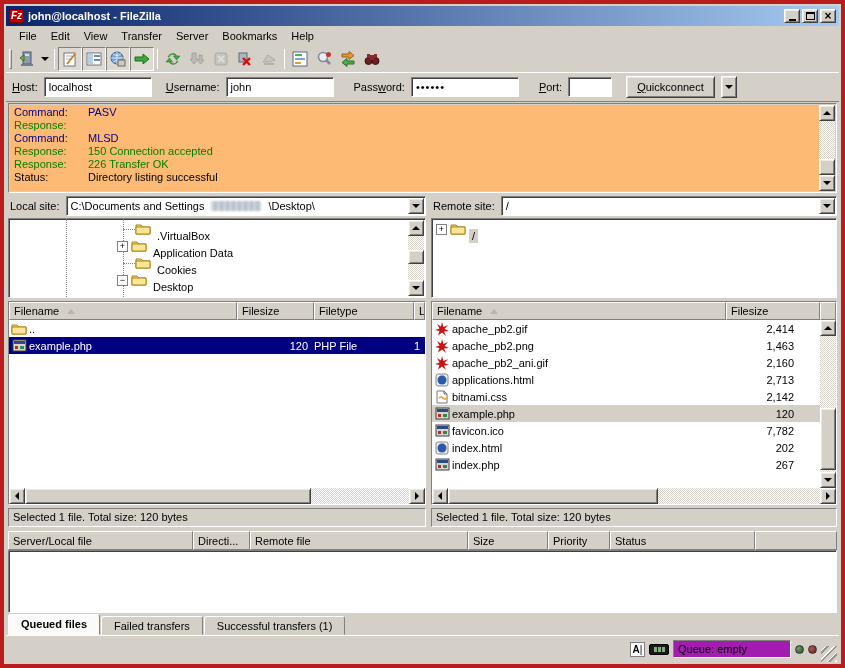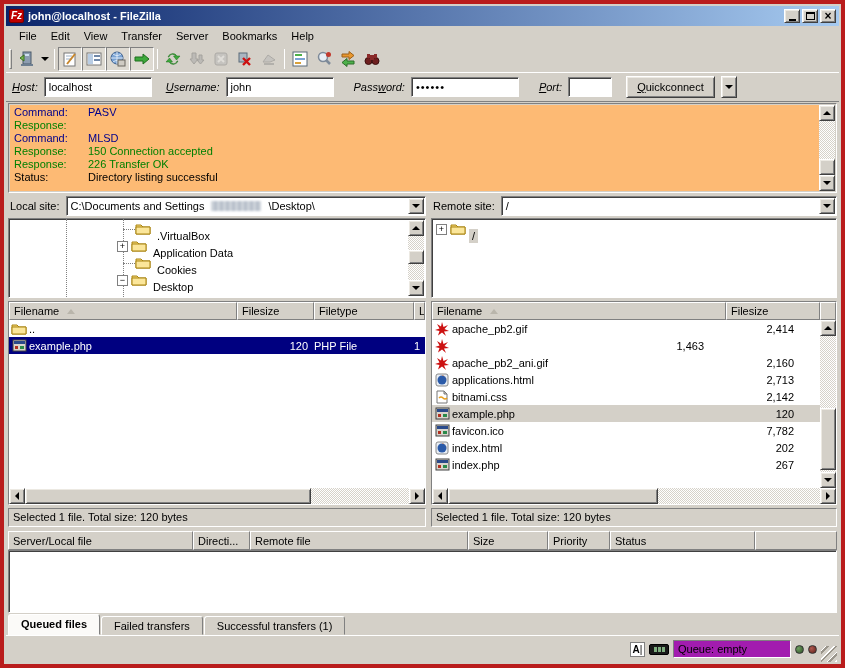--- a/index.html
+++ b/index.html
@@ -35,21 +35,21 @@
   .tb-sep  { width:1px; height:20px; background:#808080; border-right:1px solid #fff; margin:0 3px; }
   .tb-btn { width:24px; height:24px; display:flex; align-items:center; justify-content:center; }
   .tb-btn.pressed { border:1px solid; border-color:#808080 #ffffff #ffffff #808080; background:#dedad2; }
   .tb-btn svg { display:block; }
   .tb-dd { width:12px; height:24px; display:flex; align-items:center; justify-content:center; }
   .dis { opacity:.45; filter:grayscale(1); }
 
   
   .qc { height:30px; display:flex; align-items:center; padding:0 6px; gap:6px; flex:none;
         border-top:1px solid #fff; border-bottom:1px solid #808080; }
-  .qc label { white-space:nowrap;font-style:italic; }
+  .qc label { white-space:nowrap; }
   .qc .key { text-decoration:underline; }
   .field { height:20px; background:#fff; border:1px solid; border-color:#808080 #fff #fff #808080;
            box-shadow: inset 1px 1px 0 #404040; padding:3px 4px 0 4px; font-size:11px;
            font-family:"Liberation Sans",sans-serif; }
   .f-host{width:108px;} .f-user{width:108px;} .f-pass{width:108px; letter-spacing:1px;} .f-port{width:44px;}
   .qc-btn { height:22px; padding:0 10px; display:flex; align-items:center; font-size:11px; }
   .qc-dd  { width:16px; height:22px; display:flex; align-items:center; justify-content:center; }
 
   
   .log { height:90px; margin:1px 2px; position:relative; overflow:hidden; flex:none; }
@@ -541,20 +541,21 @@
             <span class="fname">apache_pb2.gif</span>
             <span class="fsize">2,414</span>
               <span></span>
           </div>
           <div class="frow frow-remote">
             <span class="fic">
                 <svg width="14" height="14">
                   <path d="M7 0 L8.5 5 L13 3 L9.5 7 L14 9 L9 9.5 L11 14 L7 10.5 L3 13.5 L4.5 9 L0 8 L4.5 6.5 L2 2 L6 4.5 Z" fill="#cc1111"></path>
                 </svg>
               </span>
+            <span class="fname">apache_pb2.png</span>
             <span class="fsize">1,463</span>
               <span></span>
           </div>
           <div class="frow frow-remote">
             <span class="fic">
                 <svg width="14" height="14">
                   <path d="M7 0 L8.5 5 L13 3 L9.5 7 L14 9 L9 9.5 L11 14 L7 10.5 L3 13.5 L4.5 9 L0 8 L4.5 6.5 L2 2 L6 4.5 Z" fill="#cc1111"></path>
                 </svg>
               </span>
             <span class="fname">apache_pb2_ani.gif</span>

